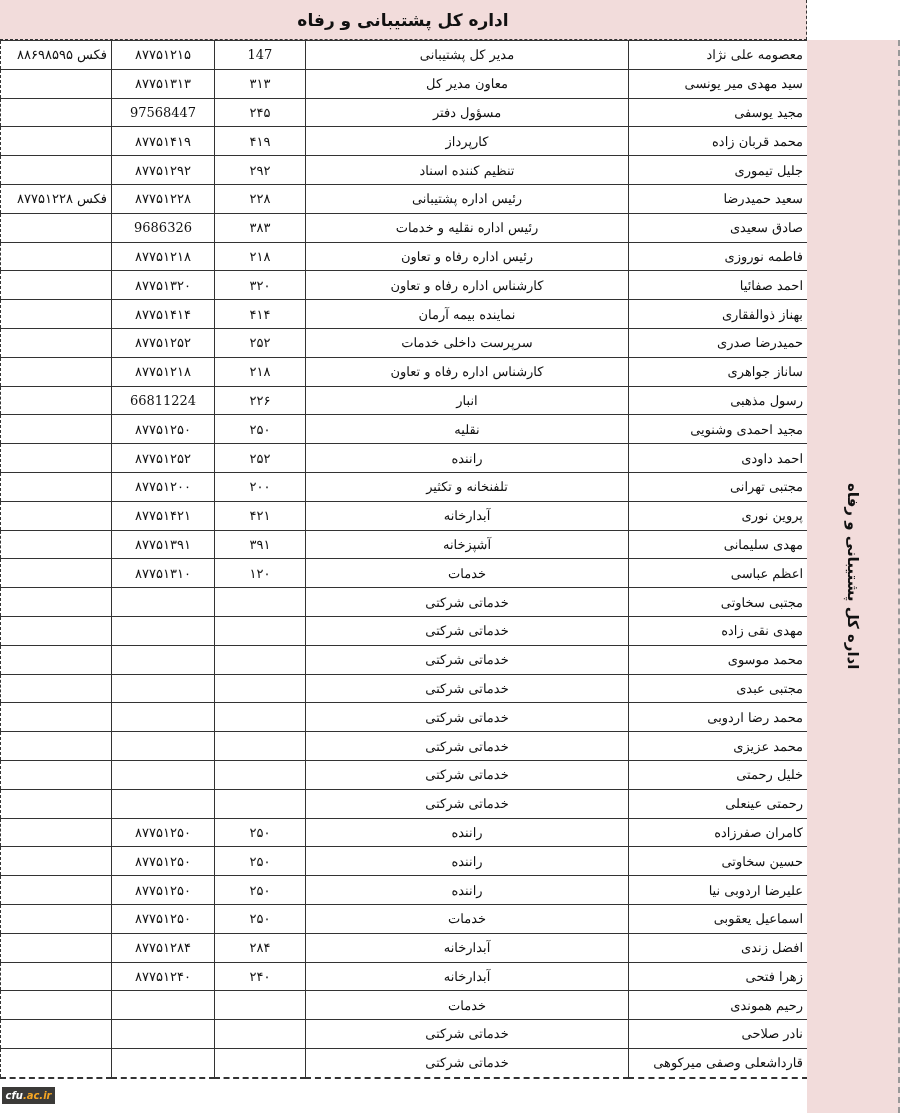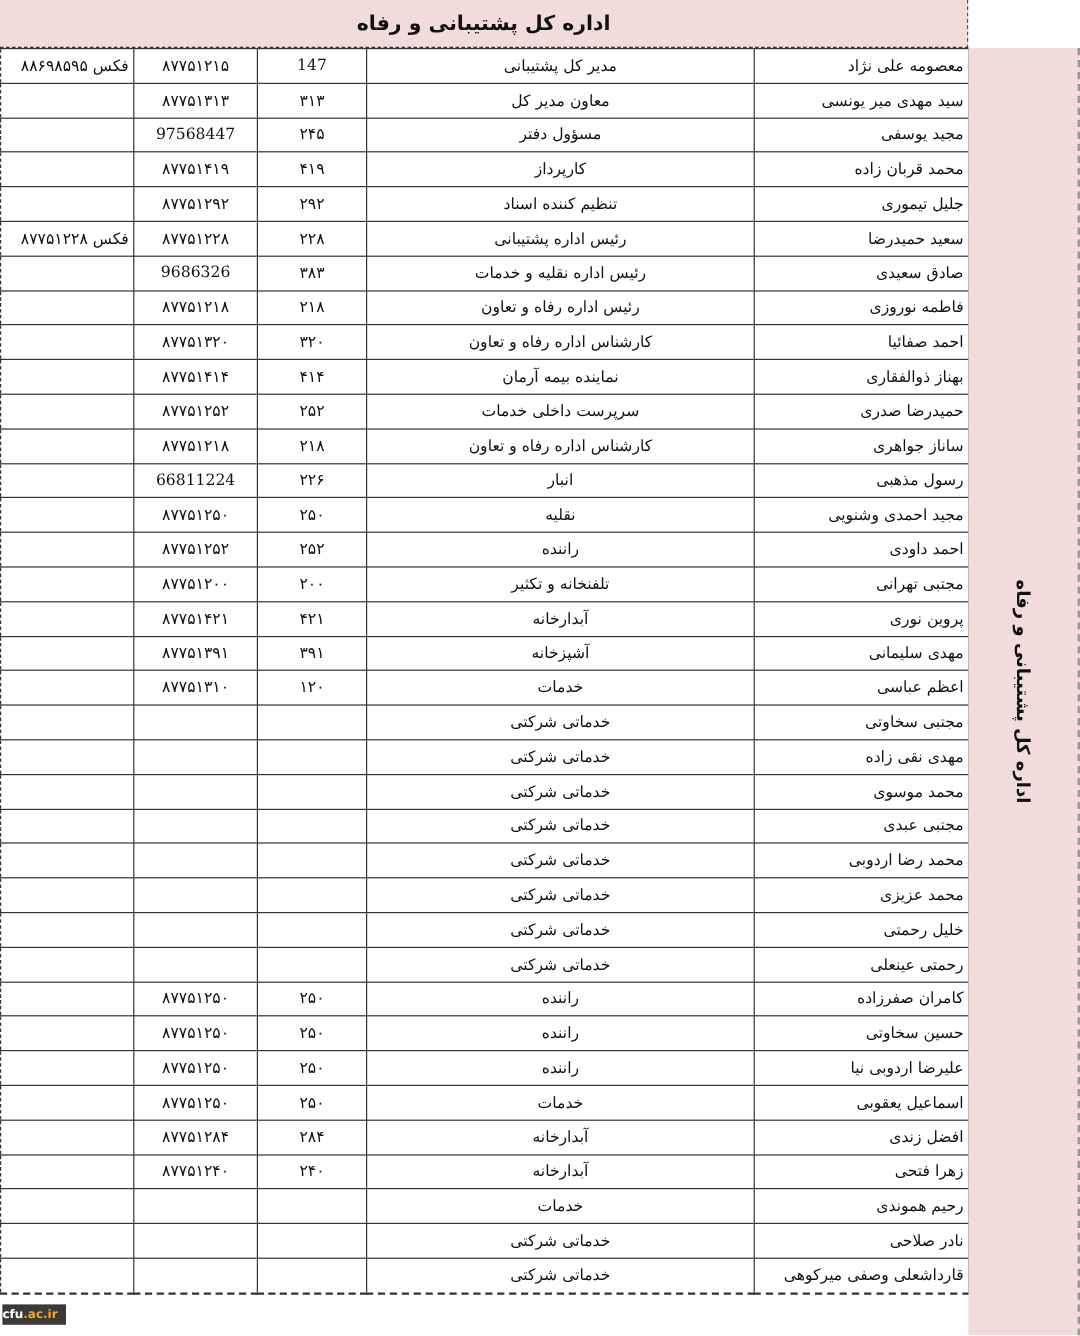--- a/index.html
+++ b/index.html
@@ -15,22 +15,22 @@
                 display:flex; align-items:center; justify-content:center; }
   .side-label span { writing-mode:vertical-rl; font-family:"DejaVu Sans", sans-serif;
                      font-weight:bold; font-size:15px; direction:rtl; }
   table.dir { position:absolute; left:0; top:40px; width:807px; border-collapse:collapse;
               table-layout:fixed; direction:rtl; border-left:1px dashed #333; border-bottom:2px dashed #333; }
   table.dir td { height:27.8px; border:1px solid #333; padding:0 4px; font-size:13px;
                  text-align:center; white-space:nowrap; overflow:hidden; }
   table.dir td.name { text-align:right; }
   table.dir td.fax { text-align:left; direction:rtl; padding-left:20px; border-left:none; }
   .watermark { position:absolute; left:2px; top:1087px; width:53px; height:17px; background:#3b3a38;
-               font-family:"DejaVu Sans", sans-serif; font-weight:bold; font-size:10px;
-               display:flex; align-items:center; }
+               font-family:"DejaVu Sans", sans-serif; font-weight:bold; font-style:italic; font-size:10px;
+               display:flex; align-items:center; justify-content:center; }
   .watermark .w1 { color:#ffffff; } .watermark .w2 { color:#f5a623; }
 </style>
 </head>
 <body>
 
 <div class="title-bar">
   <span>اداره کل پشتیبانی و رفاه</span>
 </div>
 <div class="corner-blank"></div>
 

